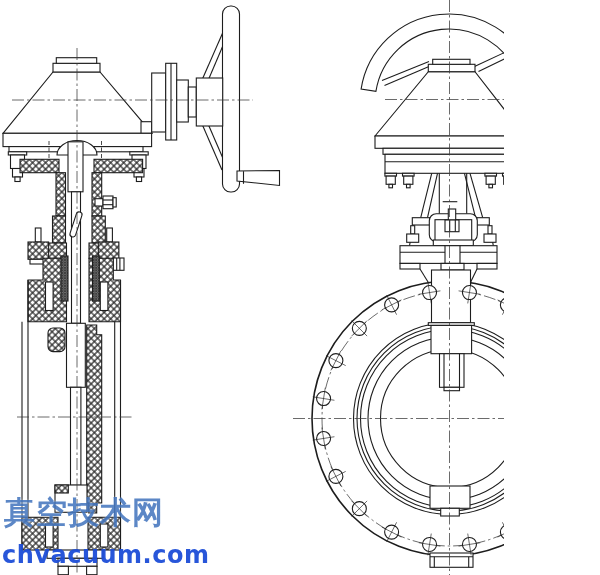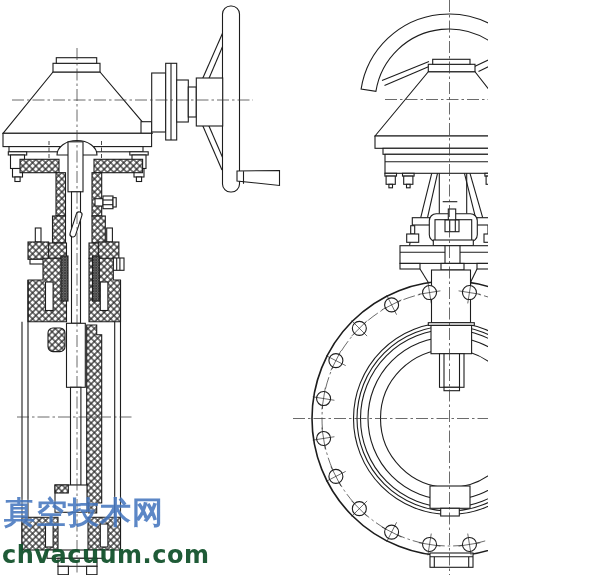--- a/index.html
+++ b/index.html
@@ -1,17 +1,17 @@
 <!DOCTYPE html>
 <html><head>
 <meta charset="utf-8">
 <style>
   html,body{margin:0;padding:0;background:#fff;}
   .stage{position:relative;width:488px;height:575px;background:#fff;overflow:hidden;
-         font-family:"DejaVu Sans",sans-serif;}
+         font-family:"DejaVu Sans",sans-serif;padding-left:16px;}
   svg{position:absolute;left:0;top:0;}
   .w{fill:#ffffff;}
   .h{fill:url(#hatch);}
   .k{fill:url(#knurl);}
   .cl{stroke:#3a3a3a;stroke-width:0.75;stroke-dasharray:12 3 2.5 3;}
   .dash{stroke-dasharray:4 2.5;stroke-width:0.8;}
   .thin{stroke-width:0.65;}
   .od{stroke-width:1.6;}
   .wm-cn{position:absolute;left:4px;top:492px;width:160px;font-size:31px;font-weight:bold;
          letter-spacing:1px;opacity:0.88;text-shadow:0 0 2px rgba(255,255,255,.6);
@@ -321,14 +321,14 @@
     <line class="cl" x1="77" y1="48" x2="77" y2="573"></line>
     <line class="cl" x1="17" y1="417" x2="132" y2="417"></line>
     <line class="cl" x1="12" y1="100" x2="253" y2="100"></line>
     <line class="cl" x1="449.5" y1="0" x2="449.5" y2="575"></line>
     <line class="cl" x1="293" y1="418.5" x2="600" y2="418.5"></line>
     <line class="cl" x1="385" y1="99.5" x2="538" y2="99.5"></line>
   </g>
 </svg>
 
 <div class="wm-cn" style="color: rgb(70, 119, 191);">真空技术网</div>
-<div class="wm-domain" style="color: #14532d;">chvacuum.com</div>
+<div class="wm-domain" style="color: #1d4ed8;">chvacuum.com</div>
 </div>
 
 </body></html>

